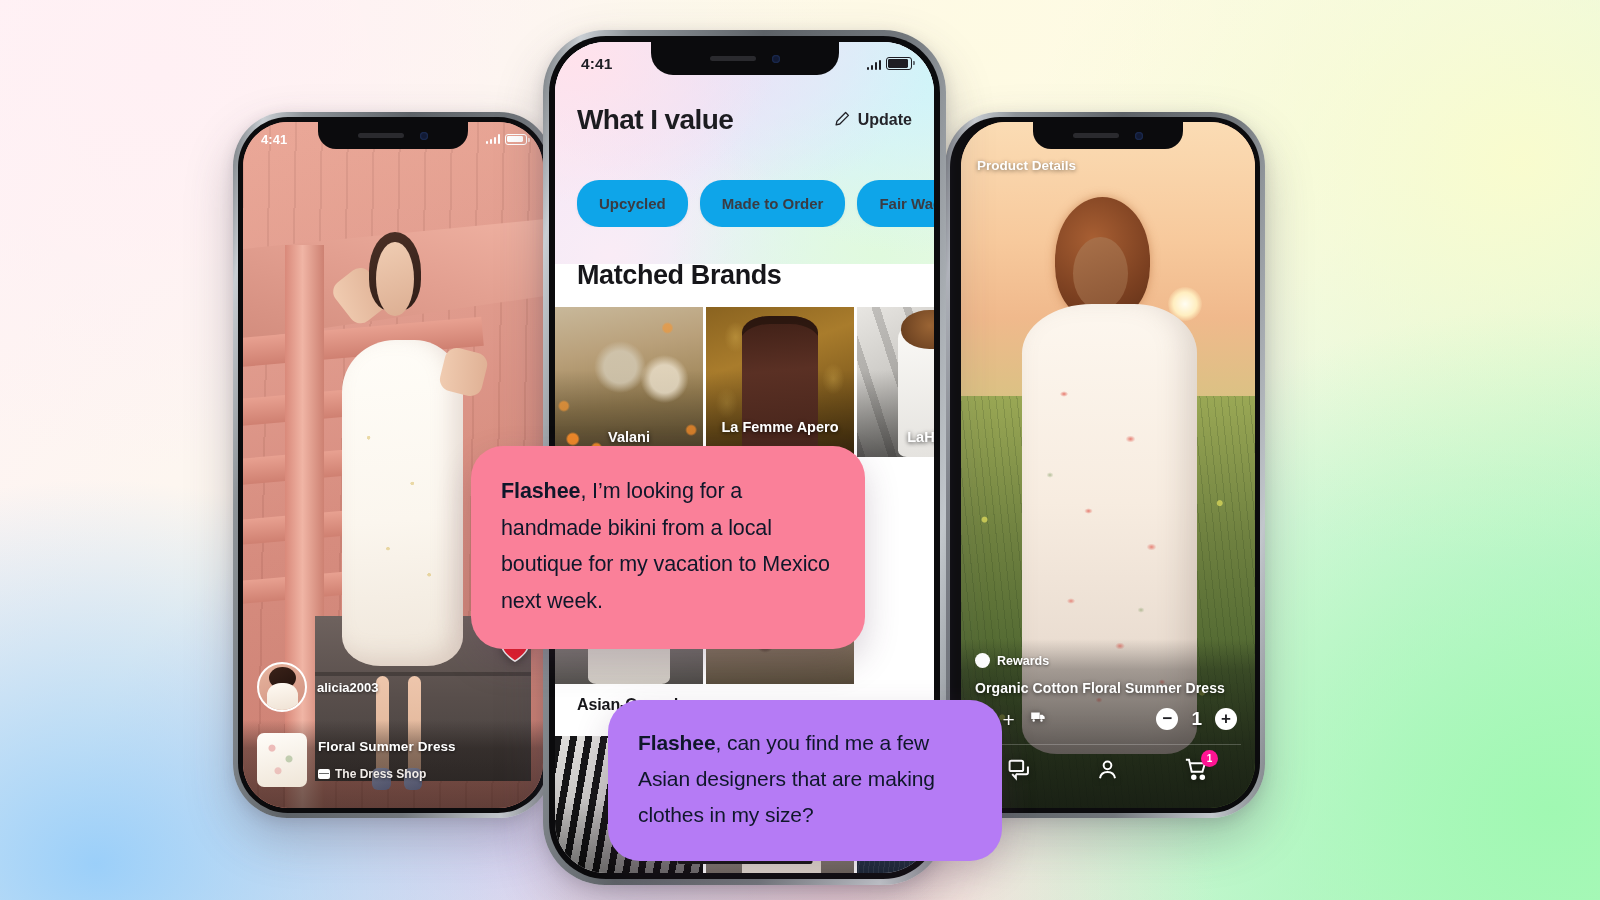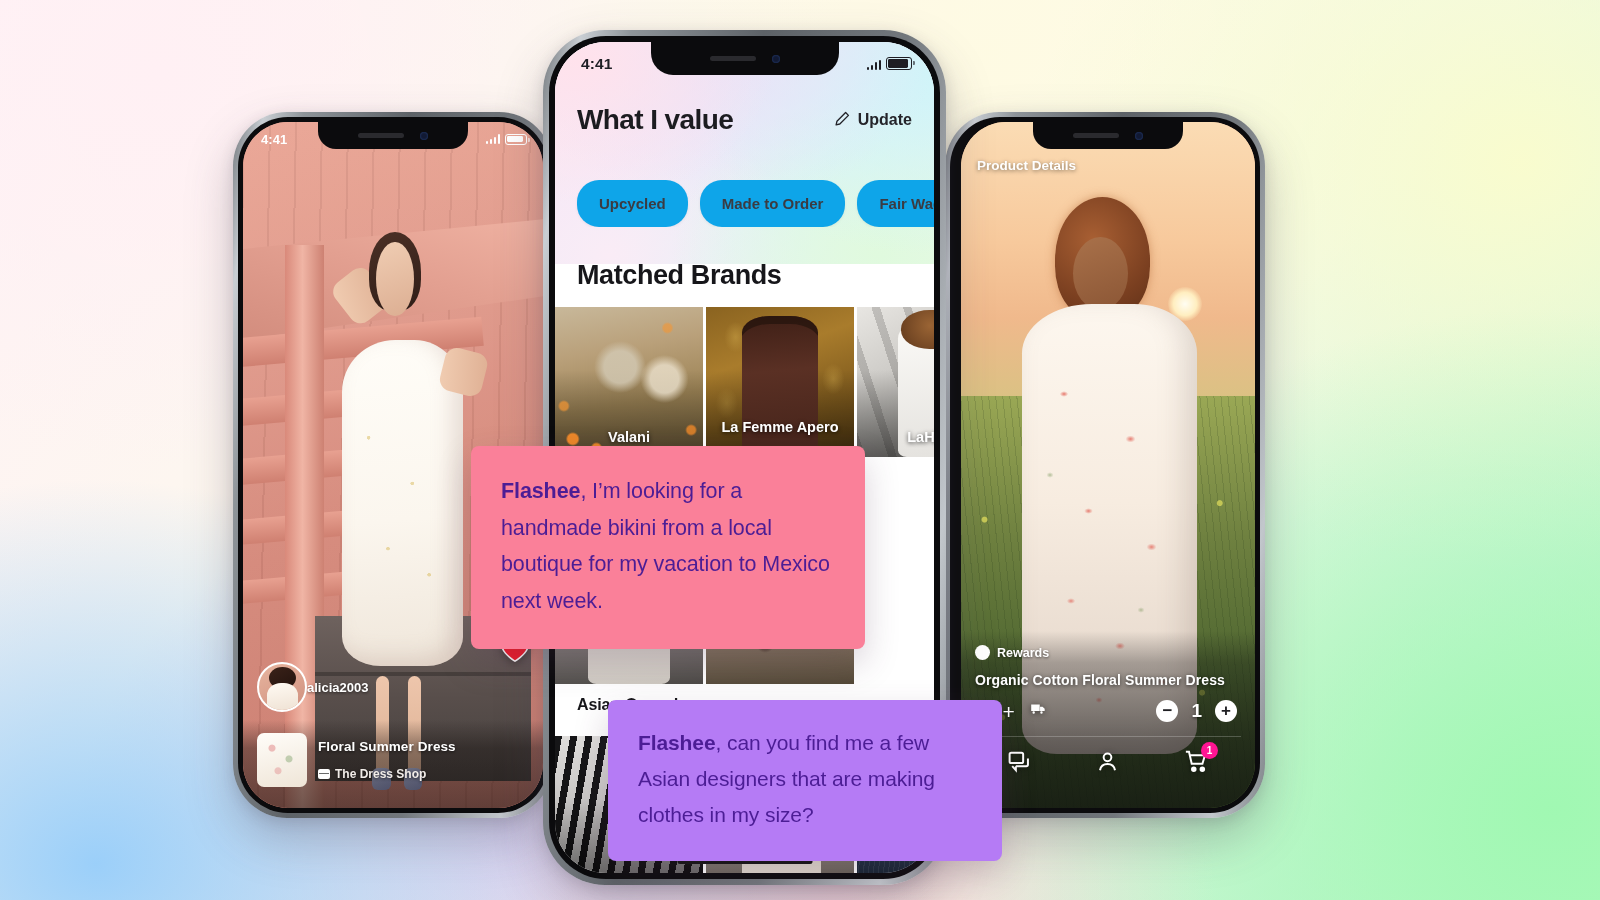--- a/index.html
+++ b/index.html
@@ -109,21 +109,21 @@
             background:linear-gradient(180deg,#eec6ac,#dcb093); border-radius:8px; }
   .lp-leg.a { left:30%; } .lp-leg.b { left:52%; }
   .lp-shoe { position:absolute; width:13%; height:4.5%; bottom:-13%; border-radius:6px;
              background:linear-gradient(140deg,#b9c3e8,#8e9bd2); }
   .lp-shoe.a { left:27%; } .lp-shoe.b { left:49%; }
 
   .lp-side-icons { position:absolute; right:12px; bottom:138px; display:flex; flex-direction:column; align-items:center; gap:18px; z-index:20; }
   .lp-share svg { width:28px; height:28px; filter:drop-shadow(0 1px 3px rgba(0,0,0,.4)); }
   .lp-heart  svg { width:32px; height:32px; filter:drop-shadow(0 2px 4px rgba(0,0,0,.35)); }
 
-  .lp-user { position:absolute; left:14px; bottom:96px; display:flex; align-items:center; gap:0; z-index:20; }
+  .lp-user { position:absolute; left:14px; bottom:96px; display:flex; align-items:center; gap:10px; z-index:20; }
   .lp-avatar { width:50px; height:50px; border-radius:50%; border:2px solid #fff; overflow:hidden;
                background:linear-gradient(150deg,#e7b59f,#cf8f7e); position:relative; }
   .lp-avatar::before { content:''; position:absolute; left:22%; top:6%; width:58%; height:48%; border-radius:50%;
                background:linear-gradient(150deg,#3b2219,#23130e); }
   .lp-avatar::after { content:''; position:absolute; left:18%; top:42%; width:66%; height:58%; border-radius:46% 46% 0 0;
                background:linear-gradient(170deg,#fffaf3,#efe2d4); }
   .lp-username { font-size:13px; font-weight:600; color:#fff; text-shadow:0 1px 3px rgba(0,0,0,.55); }
 
   .lp-product { position:absolute; left:0; right:0; bottom:0; height:88px; z-index:21;
                 background:linear-gradient(180deg, rgba(22,16,14,0.0) 0%, rgba(22,16,14,0.42) 32%, rgba(22,16,14,0.58) 100%);
@@ -179,21 +179,21 @@
                radial-gradient(ellipse 7px 5px at 56% 76%, rgba(226,96,84,.7), transparent 70%),
                radial-gradient(ellipse 5px 4px at 44% 88%, rgba(226,96,84,.6), transparent 70%),
                radial-gradient(ellipse 5px 4px at 80% 84%, rgba(226,96,84,.6), transparent 70%),
                radial-gradient(ellipse 5px 4px at 16% 38%, rgba(120,150,90,.55), transparent 70%),
                radial-gradient(ellipse 5px 4px at 68% 68%, rgba(120,150,90,.5), transparent 70%); }
 
   .rp-topbar { position:absolute; top:34px; left:0; right:0; padding:0 16px; z-index:30; }
   .rp-topbar .t { font-size:13.5px; font-weight:600; color:#fff; text-shadow:0 1px 4px rgba(0,0,0,.5); }
   .rp-overlay { position:absolute; left:0; right:0; bottom:0; z-index:30;
                 background:linear-gradient(180deg, rgba(10,10,14,0) 0%, rgba(10,10,14,0.30) 18%, rgba(10,10,14,0.52) 62%, rgba(10,10,14,0.62) 100%);
-                padding:14px 14px 8px; }
+                padding:14px 14px 0; }
   .rp-rewards { display:flex; align-items:center; gap:7px; margin-bottom:12px; }
   .rp-rdot { width:15px; height:15px; border-radius:50%; background:#fff; flex:none; }
   .rp-rlabel { font-size:12.5px; font-weight:700; color:#fff; text-shadow:0 1px 3px rgba(0,0,0,.6); }
   .rp-title { font-size:14px; font-weight:700; color:#fff; text-shadow:0 1px 4px rgba(0,0,0,.7); letter-spacing:.1px; }
   .rp-desc { font-size:11.6px; line-height:1.46; color:#f2efec; margin-top:5px; text-shadow:0 1px 3px rgba(0,0,0,.7); }
   .rp-desc b { font-weight:700; color:#fff; }
   .rp-row { display:flex; align-items:center; justify-content:space-between; padding:12px 4px 14px; }
   .rp-left-grp, .rp-right-grp { display:flex; align-items:center; gap:13px; }
   .rp-num { font-size:19px; font-weight:700; color:#fff; text-shadow:0 1px 3px rgba(0,0,0,.6); }
   .rp-plus { font-size:21px; font-weight:400; color:#fff; text-shadow:0 1px 3px rgba(0,0,0,.6); line-height:1; }
@@ -305,21 +305,21 @@
     background:linear-gradient(175deg,#f7f3ec,#ddd5c9); border-radius:34% 34% 12% 12% / 13% 13% 6% 6%; }
   .a-denim { background:linear-gradient(170deg,#4e6a84 0%,#2f4a63 48%,#1d3248 100%); }
   .a-denim::after { content:''; position:absolute; inset:0;
     background:repeating-linear-gradient(96deg, rgba(255,255,255,.07) 0 1px, transparent 1px 5px); }
   .art .shadow { position:absolute; inset:0; background:linear-gradient(180deg, rgba(0,0,0,0) 42%, rgba(0,0,0,.46) 100%); }
 
   .cp-homebar { position:absolute; left:50%; transform:translateX(-50%); bottom:9px; z-index:45;
                 width:135px; height:5px; border-radius:3px; background:#111; }
 
   
-  .bubble { position:absolute; z-index:60; border-radius:8px; color:#4c1d95;
+  .bubble { position:absolute; z-index:60; border-radius:32px; color:#0f172a;
             box-shadow:0 14px 34px rgba(80,50,80,.22); }
   .bubble p { font-size:21.5px; line-height:1.70; font-weight:500; letter-spacing:-.1px; }
   .bubble b { font-weight:700; }
   #bubble-pink   { left:471px; top:446px; width:394px; padding:27px 30px 30px; background:#fa8099; }
   #bubble-purple { left:608px; top:700px; width:394px; padding:25px 30px 28px; background:#b57bf5; }
   #bubble-purple p { font-size:21px; line-height:1.72; }
 </style>
 </head>
 <body>
 

